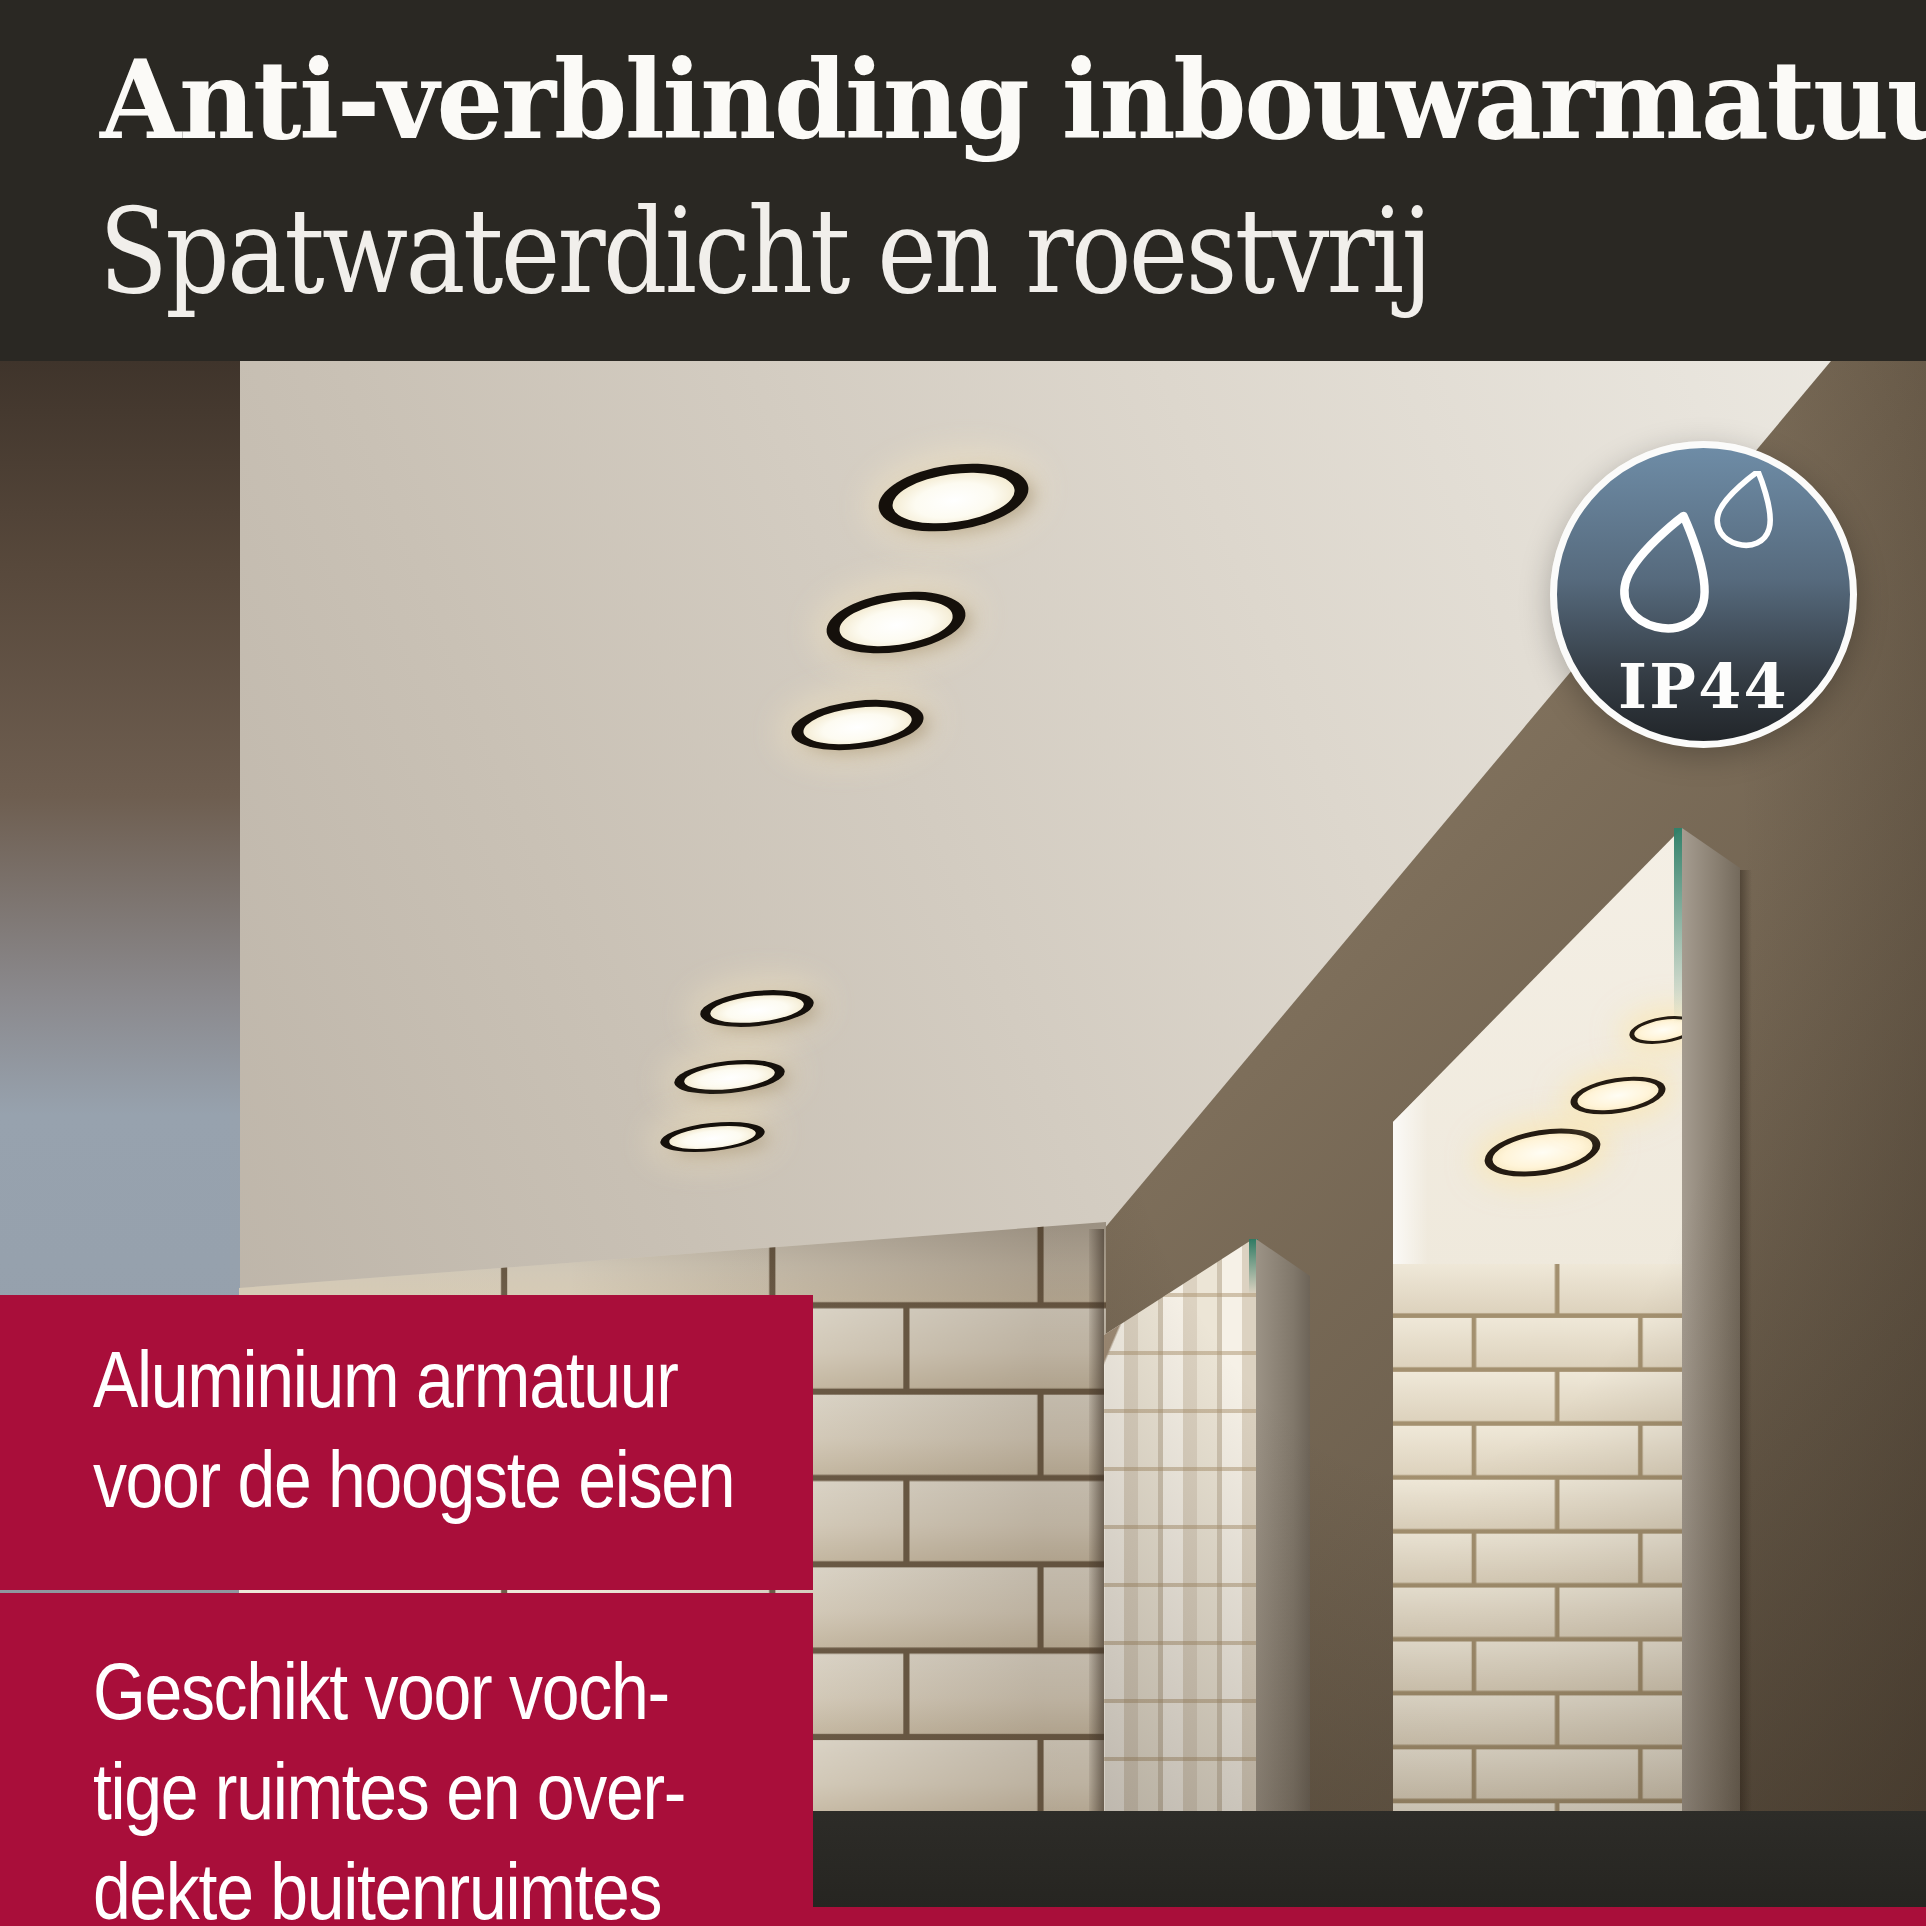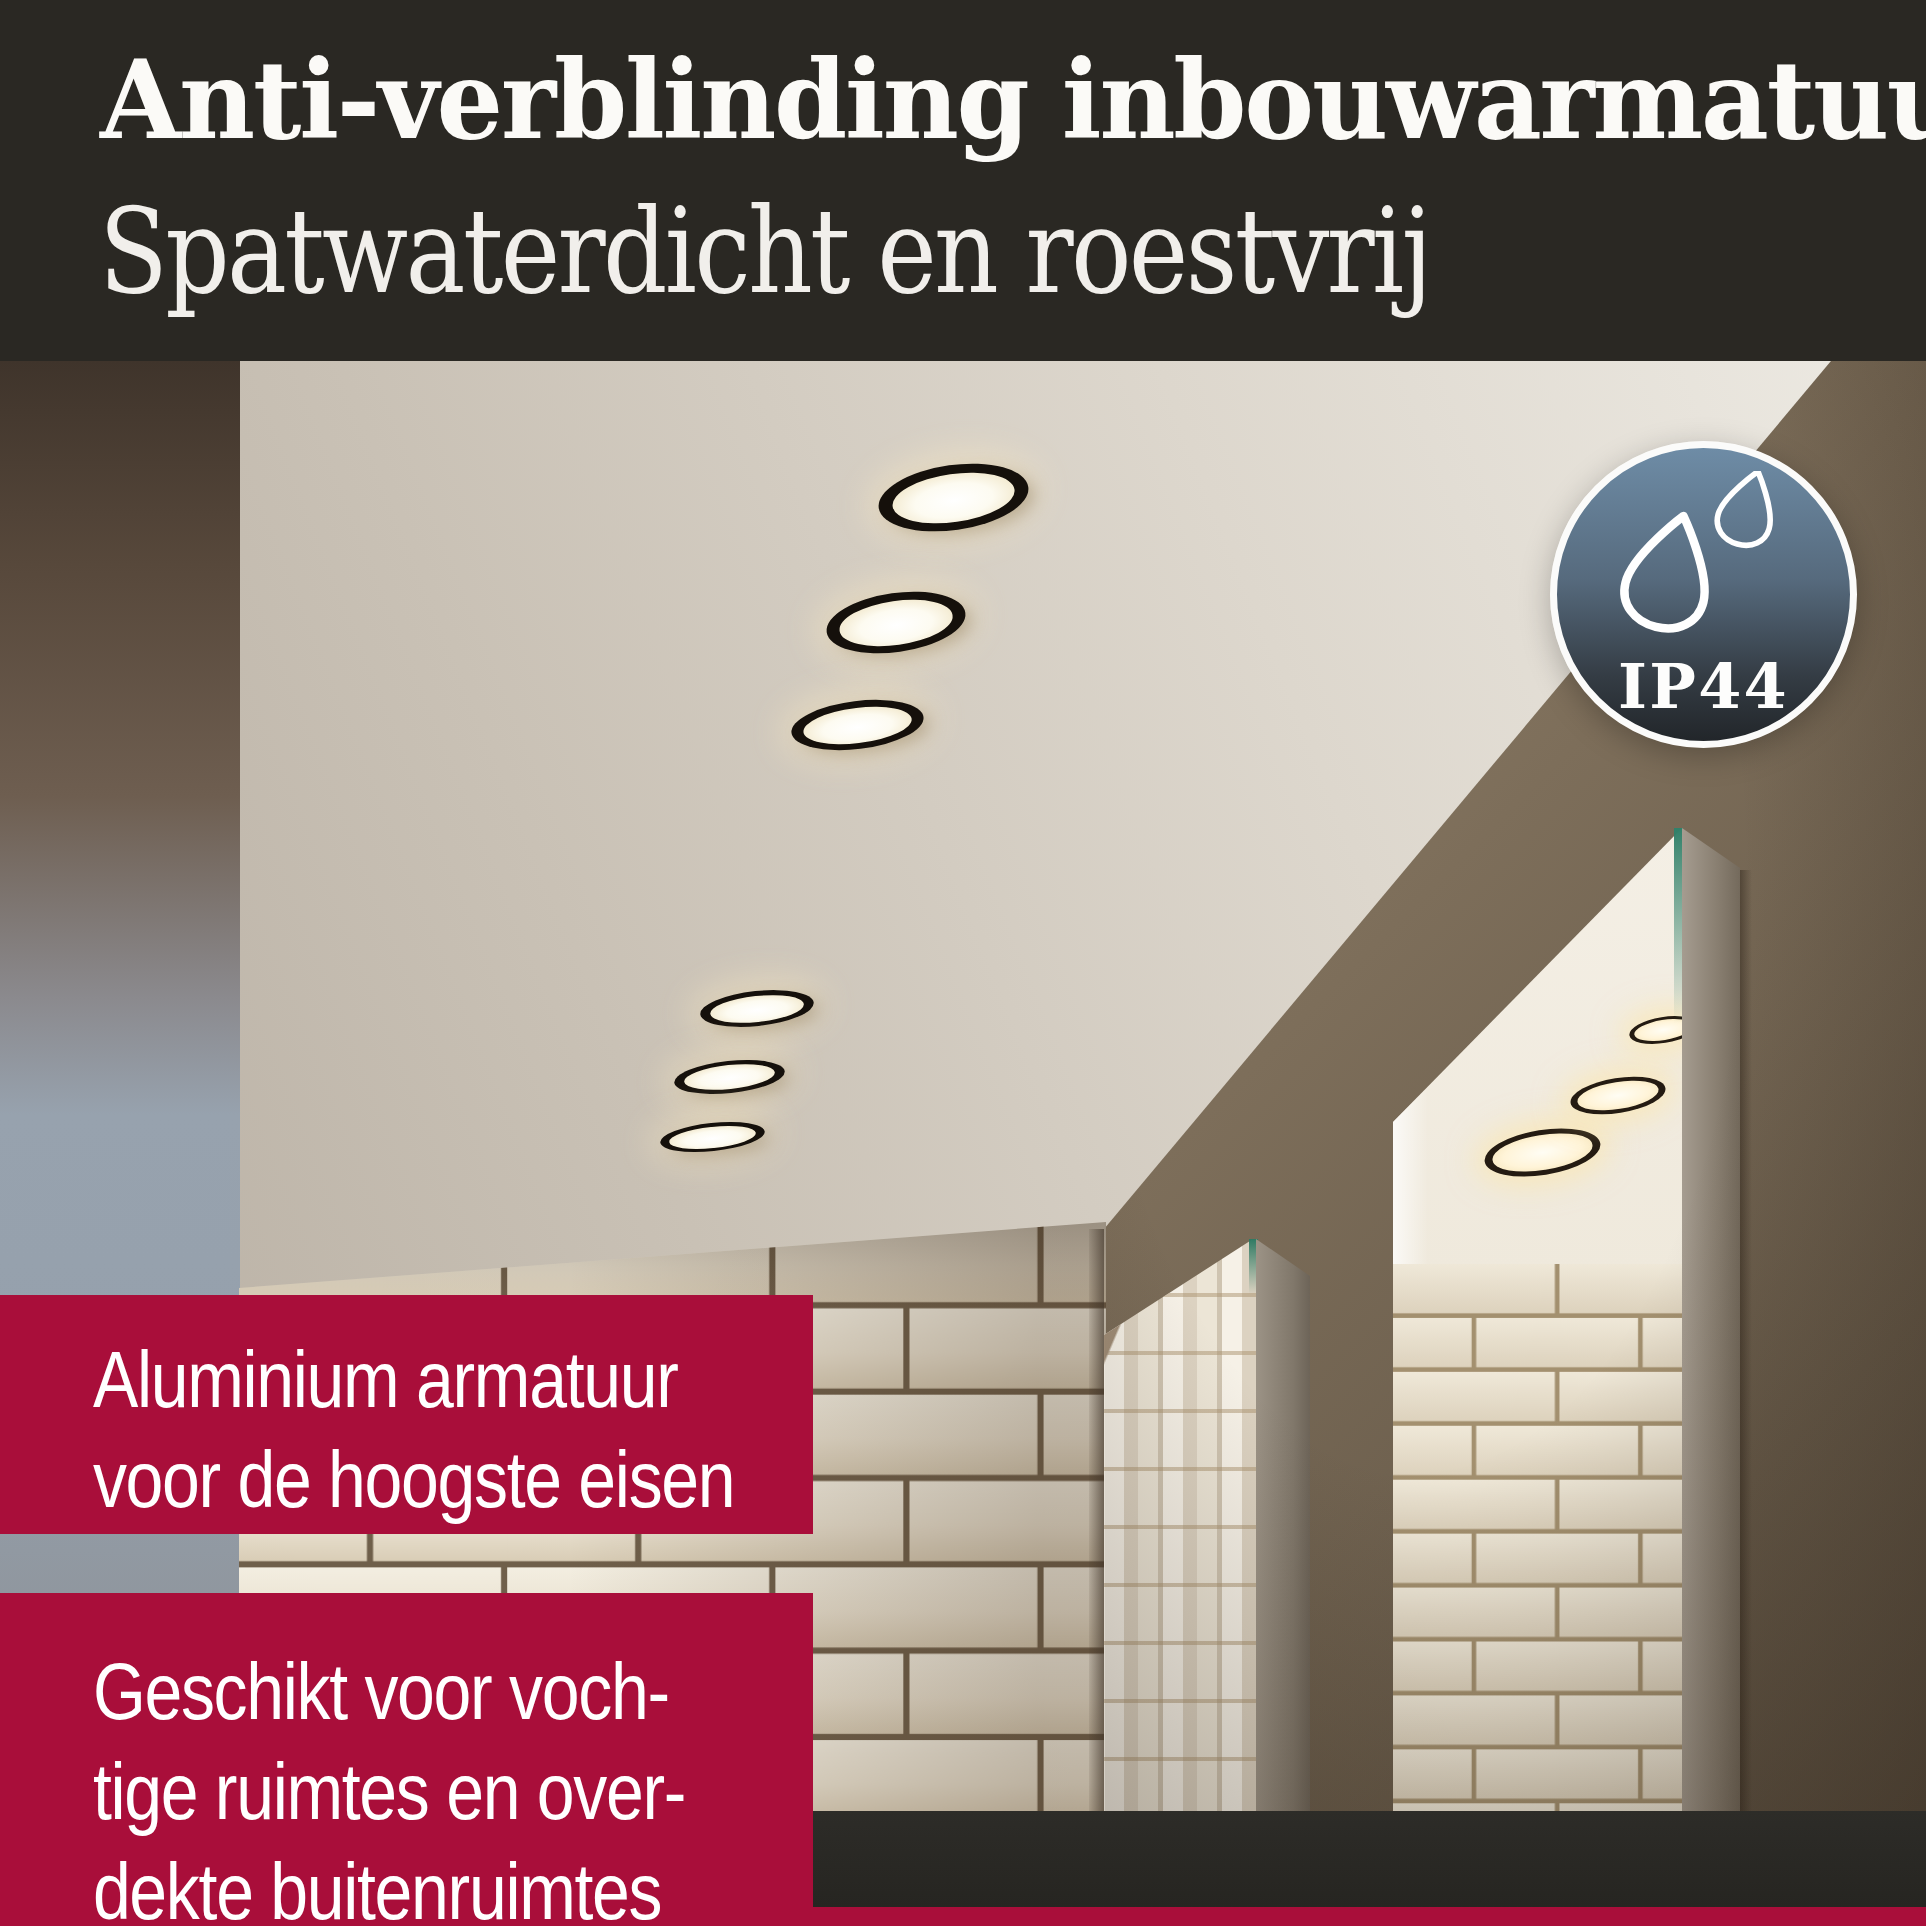--- a/index.html
+++ b/index.html
@@ -81,21 +81,21 @@
 
   
   .skirting{position:absolute;left:0;top:1450px;width:1926px;height:96px;
       background:linear-gradient(180deg,#2d2c28,#262521);}
   .accent-strip{position:absolute;left:0;top:1546px;width:1926px;height:20px;background:#a90e3a;}
 
   
   .feat{position:absolute;left:0;width:813px;background:#a90e3a;color:#ffffff;z-index:12;}
   .feat .txt{padding-left:108px;font-size:79px;line-height:100px;letter-spacing:-1.5px;
       transform:scaleX(.86);transform-origin:0 0;white-space:nowrap;}
-  .feat1{top:1295px;height:239px;}
+  .feat1{top:1295px;height:295px;}
   .feat1 .txt{padding-top:35px;}
   .feat2{top:1593px;height:337px;}
   .feat2 .txt{padding-top:49px;}
 
   
   .badge{position:absolute;left:1550px;top:441px;width:293px;height:293px;border-radius:50%;
       border:7.7px solid #fbfbfa;z-index:8;
       background:linear-gradient(180deg,#6e8ca6 0%,#5a7档 0%,#5d7democrat 0%);
       background:linear-gradient(180deg,#6e8ca6 0%,#566a7d 45%,#343c44 78%,#22262a 100%);
       box-shadow:0 7.7px 31px rgba(0,0,0,.25);}

